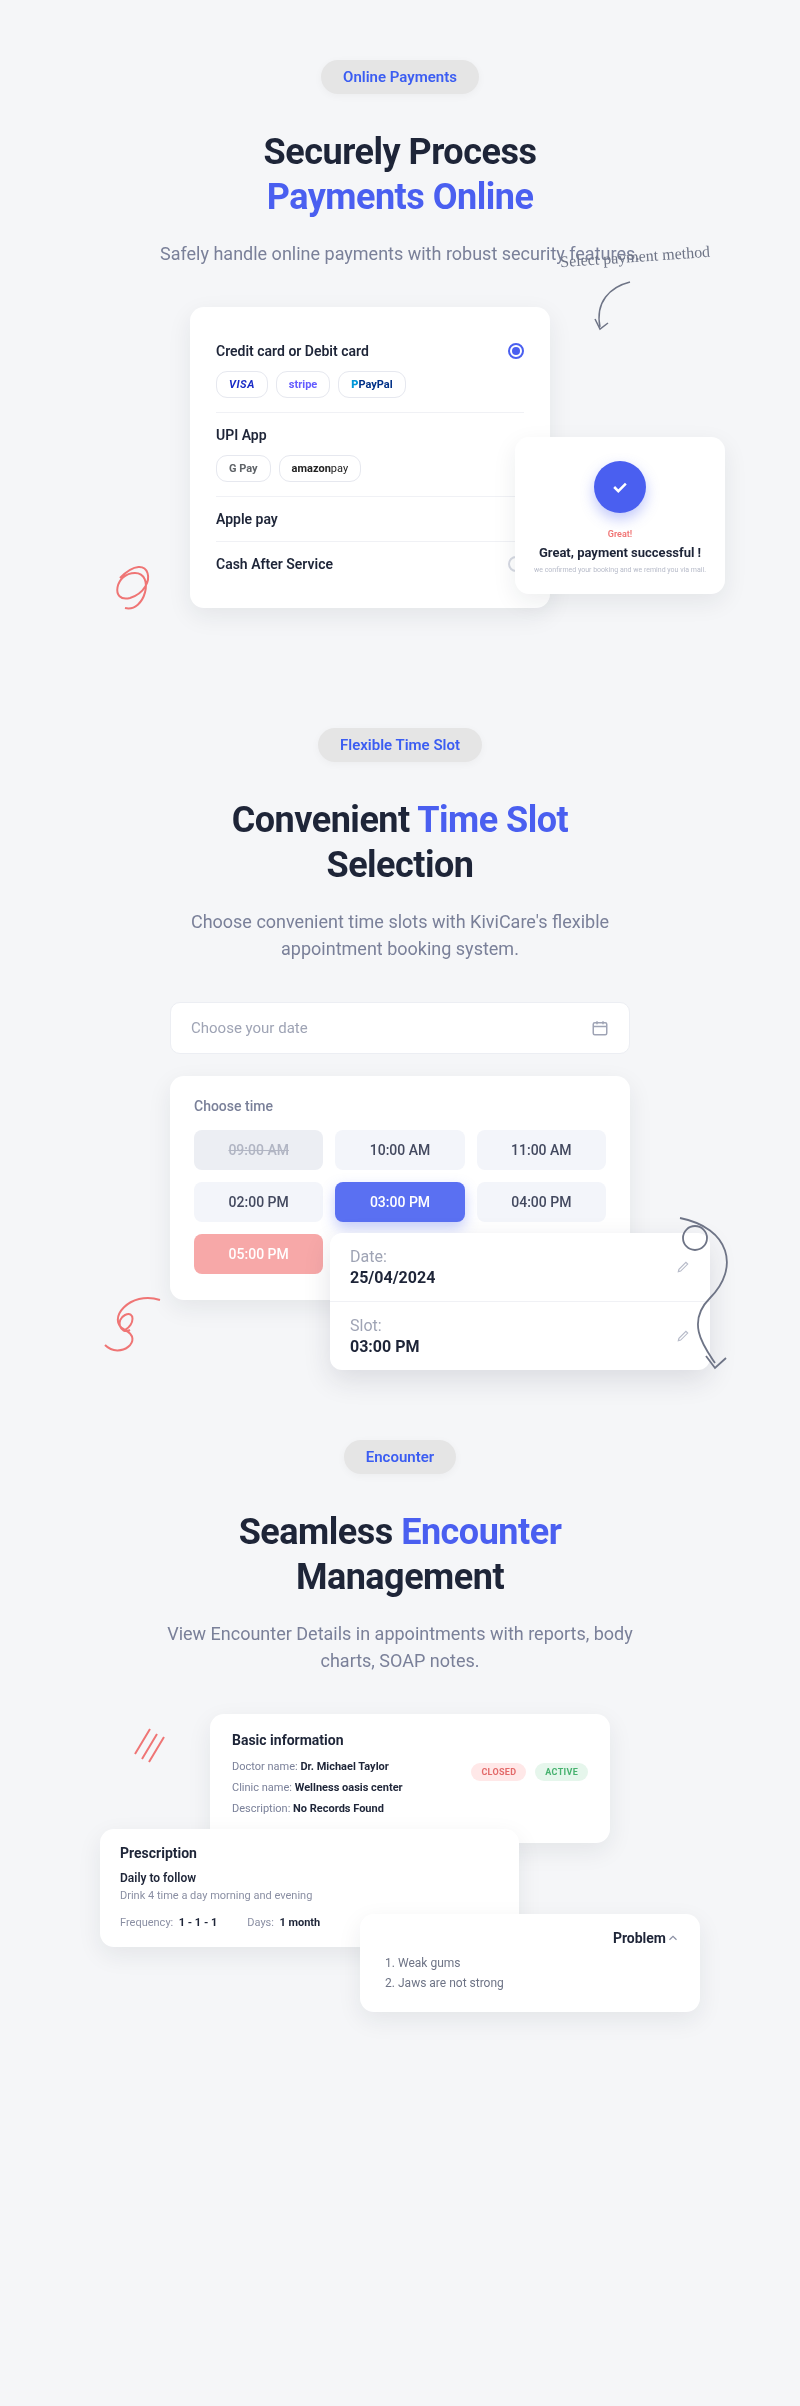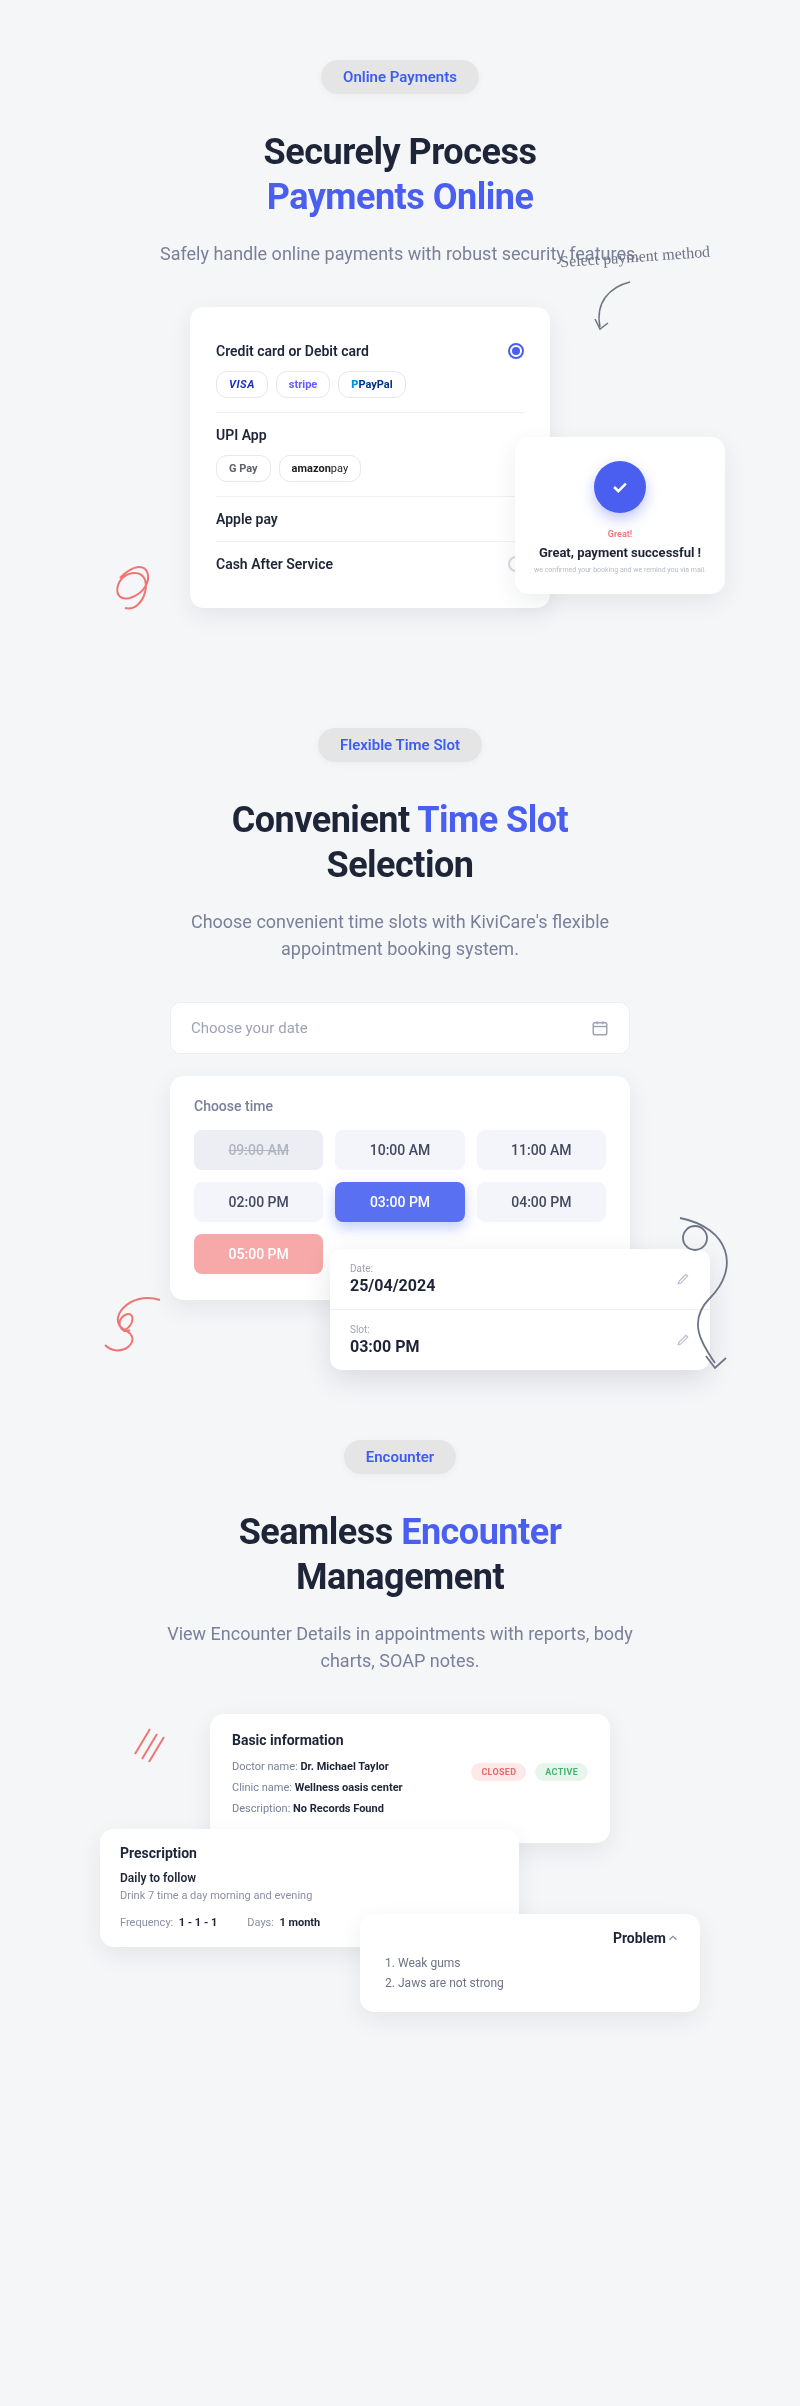--- a/index.html
+++ b/index.html
@@ -46,21 +46,21 @@
   .slot-card { width:460px; margin:0 auto; padding:22px 24px 26px; position:relative; }
   .slot-card h5{ font-size:14px; color:#7a8099; font-weight:500; margin-bottom:16px;}
   .slot-grid { display:grid; grid-template-columns:repeat(3,1fr); gap:12px; }
   .slot { text-align:center; padding:12px 0; border-radius:8px; font-size:14px; background:#f3f5fa; color:#43495f; font-weight:500;}
   .slot.past { background:#eceef3; color:#b1b5c3; text-decoration:line-through;}
   .slot.active { background:#5a70f2; color:#fff; box-shadow:0 6px 14px rgba(90,112,242,0.35);}
   .slot.danger { background:#f7a8a8; color:#fff;}
   .confirm-card { position:absolute; right:-80px; bottom:-70px; width:380px; background:#fff; border-radius:12px; box-shadow:0 10px 28px rgba(30,37,56,0.12); padding:0; }
   .confirm-row { padding:14px 20px; border-bottom:1px solid #f0f1f5; display:flex; justify-content:space-between; align-items:center;}
   .confirm-row:last-child{ border-bottom:none;}
-  .confirm-row .lbl { font-size:10px; color:#9fa4b5;}
+  .confirm-row .lbl { font-size:16px; color:#9fa4b5;}
   .confirm-row .val { font-size:16px; font-weight:700; color:#1e2538; margin-top:2px;}
   .edit-ic { color:#b7bbc9; }
   .arrow-2 { position:absolute; right:50px; top:540px; }
   .squiggle-2 { position:absolute; left:100px; bottom:10px; }
 
   
   .encsec { padding:60px 40px 30px; position:relative;}
   .enc-stack { position:relative; height:330px; margin-top:20px;}
   .basic-card { position:absolute; left:170px; top:0; width:400px; padding:18px 22px 20px; font-size:12px;}
   .basic-card h5{ font-size:14px; font-weight:700; margin-bottom:12px; color:#1e2538;}
@@ -251,21 +251,21 @@
           <span class="pill active">ACTIVE</span>
         </div>
       </div>
       <div class="basic-line"><span>Clinic name: </span><b>Wellness oasis center</b></div>
       <div class="basic-line" style="margin-top:8px"><span>Description: </span><b>No Records Found</b></div>
     </div>
 
     <div class="card presc-card">
       <h5>Prescription</h5>
       <div class="presc-sub">Daily to follow</div>
-      <div class="presc-desc">Drink 7 time a day morning and evening</div>
+      <div class="presc-desc">Drink 4 time a day morning and evening</div>
       <div class="presc-foot">
         <span><span>Frequency:</span>&nbsp;&nbsp;<b>1 - 1 - 1</b></span>
         <span><span>Days:</span>&nbsp;&nbsp;<b>1 month</b></span>
       </div>
     </div>
 
     <div class="card problem-card">
       <h5>
         <span>Problem</span>
         <svg width="14" height="14" viewBox="0 0 24 24" fill="none" stroke="#8a8fa3" stroke-width="2">

